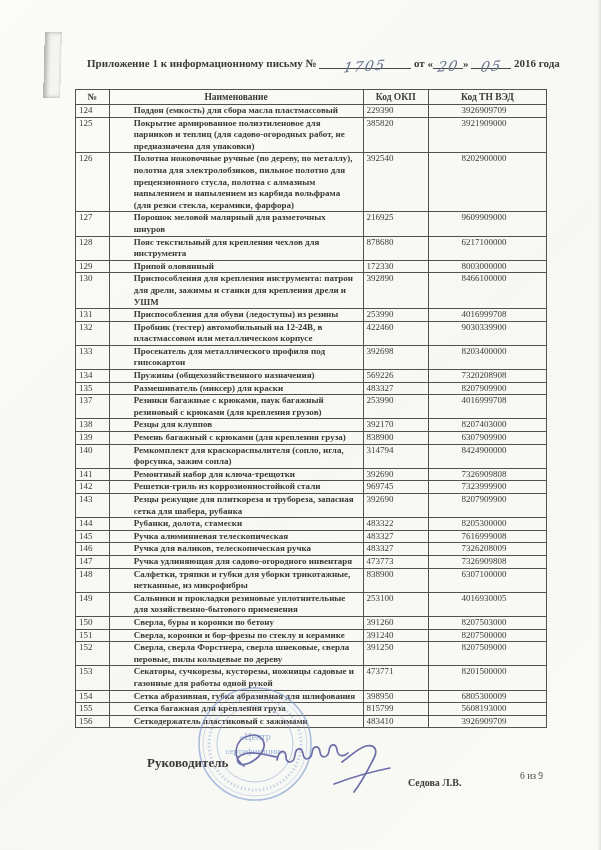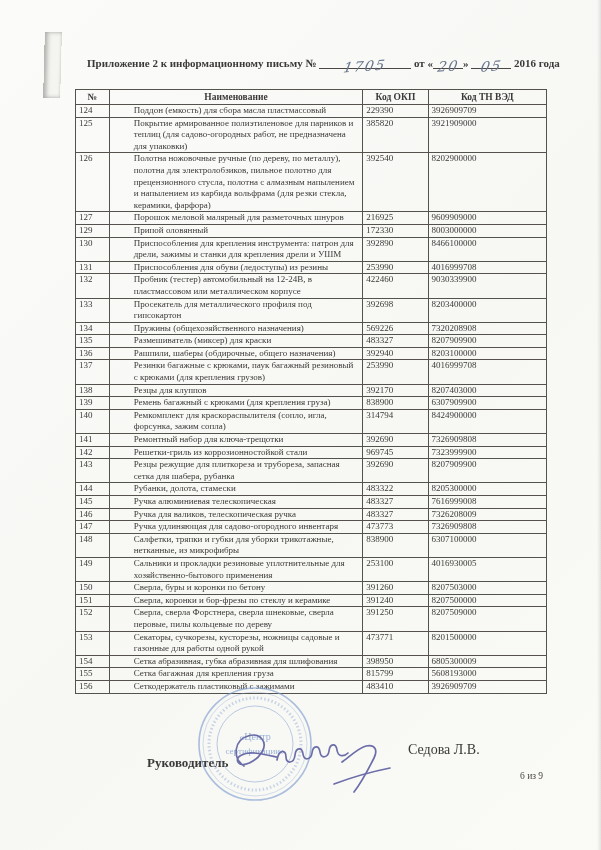--- a/index.html
+++ b/index.html
@@ -52,30 +52,30 @@
     border:1px solid #55524e;
     line-height:11.6px;
     padding:0 3px;
     vertical-align:top;
   }
   th{
     font-size:9.5px;font-weight:bold;text-align:center;
     padding:1px 2px;line-height:12px;
   }
   td.c0{width:30px;}
-  td.c1{width:257px;padding-left:24px;padding-right:6px;}
+  td.c1{width:257px;padding-left:24px;padding-right:6px;font-weight:bold;}
   td.c2{text-align:left;width:66px;}
-  td.c3{text-align:left;width:119px;padding-right:10px;}
+  td.c3{text-align:center;width:119px;padding-right:10px;}
   .footer-role{
     position:absolute;left:99px;top:755px;
     font-size:13px;font-weight:bold;z-index:2;margin-left:48px;
   }
   .footer-signer{
-    position:absolute;left:408px;top:742px;
-    font-size:14px;font-weight:normal;z-index:2;
+    position:absolute;left:408px;top:777px;
+    font-size:10px;font-weight:bold;z-index:2;
   }
   .footer-page{
     position:absolute;left:520px;top:771px;
     font-size:9.5px;color:#4a4744;z-index:2;
   }
   .stamp{
     position:absolute;left:193px;top:682px;z-index:2;opacity:.85;
   }
   .signature{
     position:absolute;left:222px;top:722px;z-index:3;
@@ -83,21 +83,21 @@
 </style>
 </head>
 <body>
 
 <div class="page">
 
   <div class="scan-artifact"></div>
   <div class="edge-shadow"></div>
 
   <div class="doc-header">
-    <span>Приложение 2 к информационному письму №</span>
+    <span>Приложение 1 к информационному письму №</span>
     <span class="uline u-num"><span class="hw">1705</span></span>
     <span>от «</span><span class="uline u-day"><span class="hw">20</span></span><span>»</span>
     <span class="uline u-month"><span class="hw">05</span></span>
     <span>2016 года</span>
   </div>
 
   <div class="tbl-wrap">
     <table>
       <thead>
         <tr>
@@ -126,20 +126,26 @@
             <td class="c2">392540</td>
             <td class="c3">8202900000</td>
           </tr>
           <tr>
             <td class="c0">127</td>
             <td class="c1">Порошок меловой малярный для разметочных шнуров</td>
             <td class="c2">216925</td>
             <td class="c3">9609909000</td>
           </tr>
           <tr>
+            <td class="c0">128</td>
+            <td class="c1">Пояс текстильный для крепления чехлов для инструмента</td>
+            <td class="c2">878680</td>
+            <td class="c3">6217100000</td>
+          </tr>
+          <tr>
             <td class="c0">129</td>
             <td class="c1">Припой оловянный</td>
             <td class="c2">172330</td>
             <td class="c3">8003000000</td>
           </tr>
           <tr>
             <td class="c0">130</td>
             <td class="c1">Приспособления для крепления инструмента: патрон для дрели, зажимы и станки для крепления дрели и УШМ</td>
             <td class="c2">392890</td>
             <td class="c3">8466100000</td>
@@ -166,26 +172,20 @@
             <td class="c0">134</td>
             <td class="c1">Пружины (общехозяйственного назначения)</td>
             <td class="c2">569226</td>
             <td class="c3">7320208908</td>
           </tr>
           <tr>
             <td class="c0">135</td>
             <td class="c1">Размешиватель (миксер) для краски</td>
             <td class="c2">483327</td>
             <td class="c3">8207909900</td>
-          </tr>
-          <tr>
-            <td class="c0">136</td>
-            <td class="c1">Рашпили, шаберы (обдирочные, общего назначения)</td>
-            <td class="c2">392940</td>
-            <td class="c3">8203100000</td>
           </tr>
           <tr>
             <td class="c0">137</td>
             <td class="c1">Резинки багажные с крюками, паук багажный резиновый с крюками (для крепления грузов)</td>
             <td class="c2">253990</td>
             <td class="c3">4016999708</td>
           </tr>
           <tr>
             <td class="c0">138</td>
             <td class="c1">Резцы для клуппов</td>

